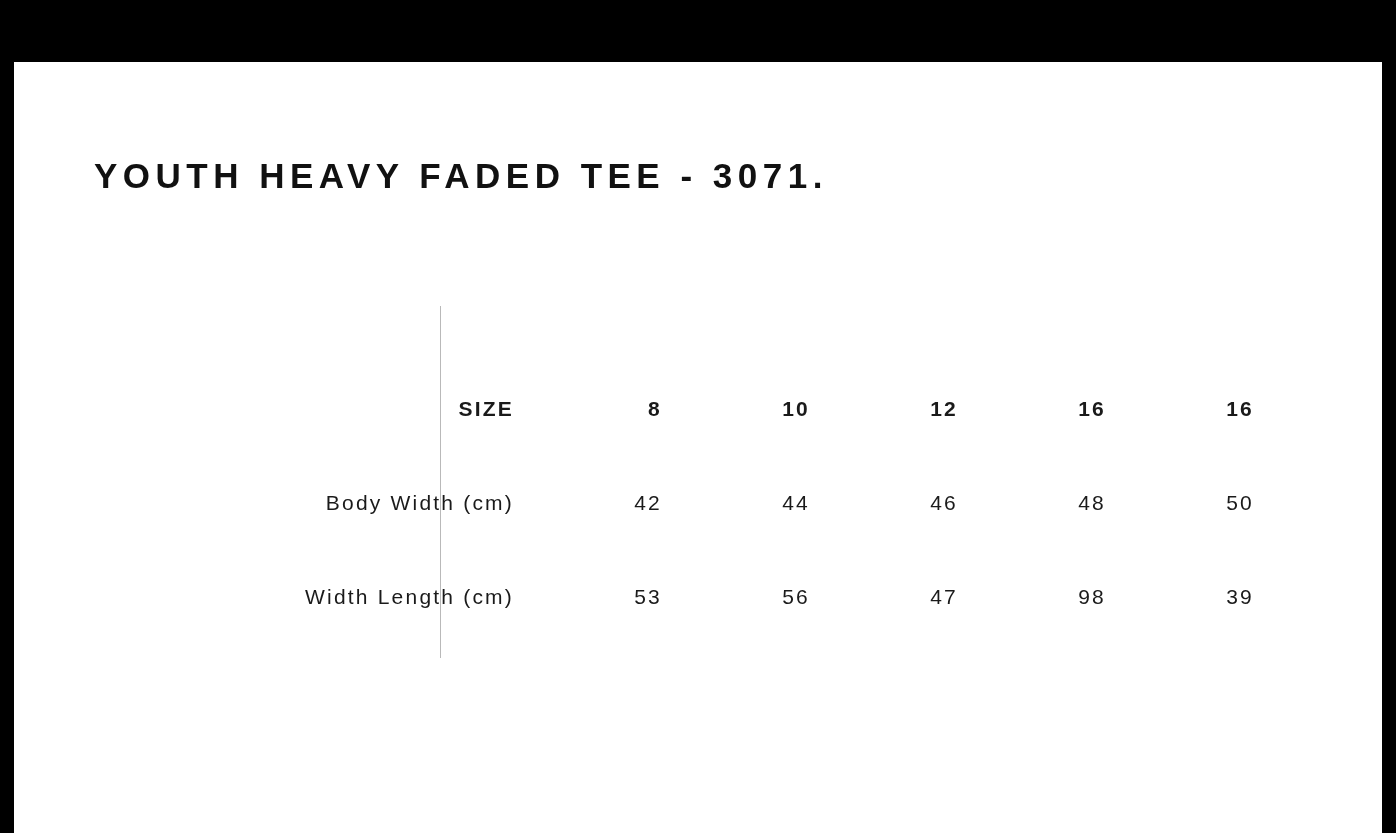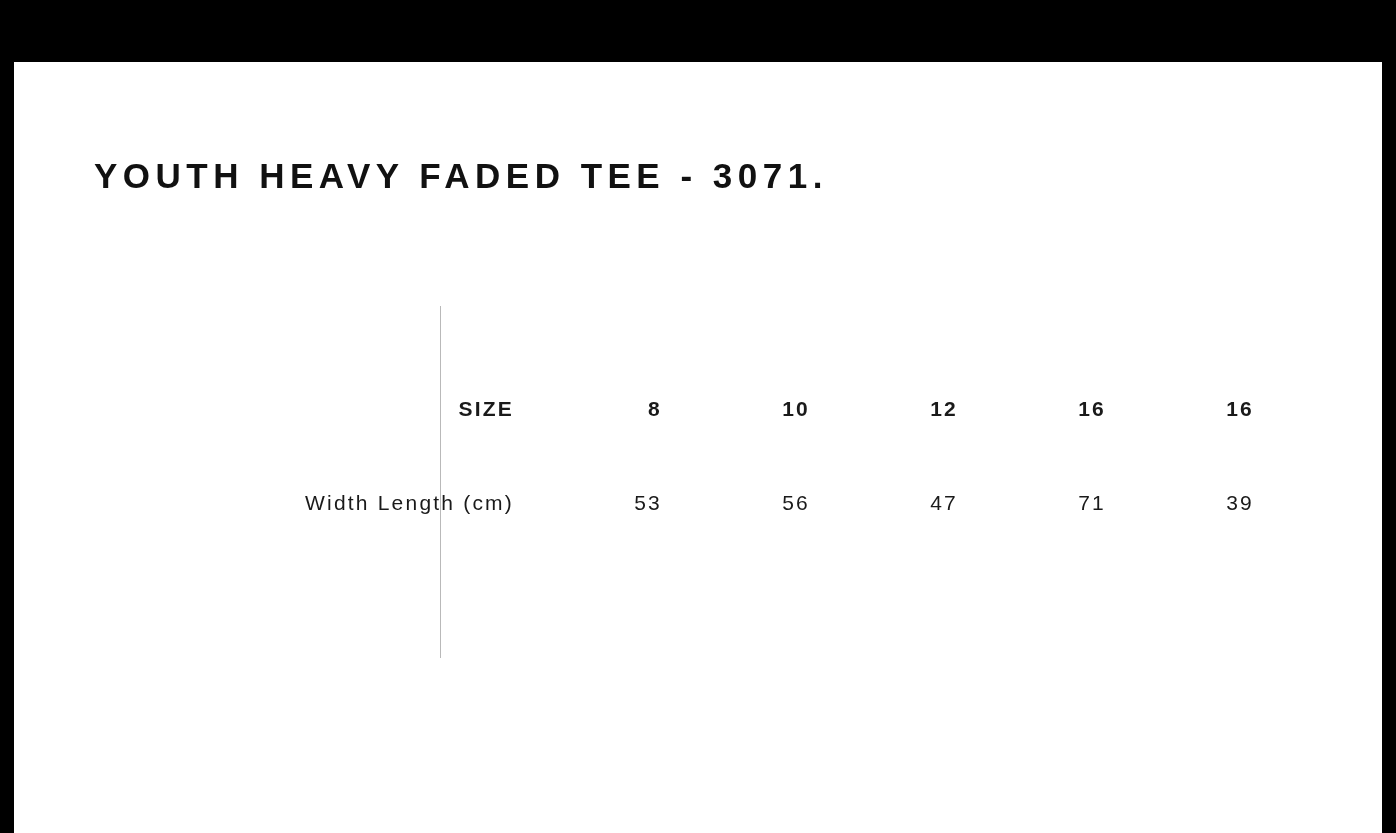--- a/index.html
+++ b/index.html
@@ -124,24 +124,32 @@
         <th class="rowlabel">SIZE</th>
         <th class="sizehead">8</th>
         <th class="sizehead">10</th>
         <th class="sizehead">12</th>
         <th class="sizehead">16</th>
         <th class="sizehead">16</th>
       </tr>
     </thead>
     <tbody>
       <tr>
+        <td class="rowlabel">Body Width (cm)</td>
+        <td class="value">42</td>
+        <td class="value">44</td>
+        <td class="value">46</td>
+        <td class="value">48</td>
+        <td class="value">50</td>
+      </tr>
+      <tr>
         <td class="rowlabel">Width Length (cm)</td>
         <td class="value">53</td>
         <td class="value">56</td>
         <td class="value">47</td>
-        <td class="value">71</td>
+        <td class="value">98</td>
         <td class="value">39</td>
       </tr>
     </tbody>
   </table>
 
 
 </div>
 
 </body></html>

